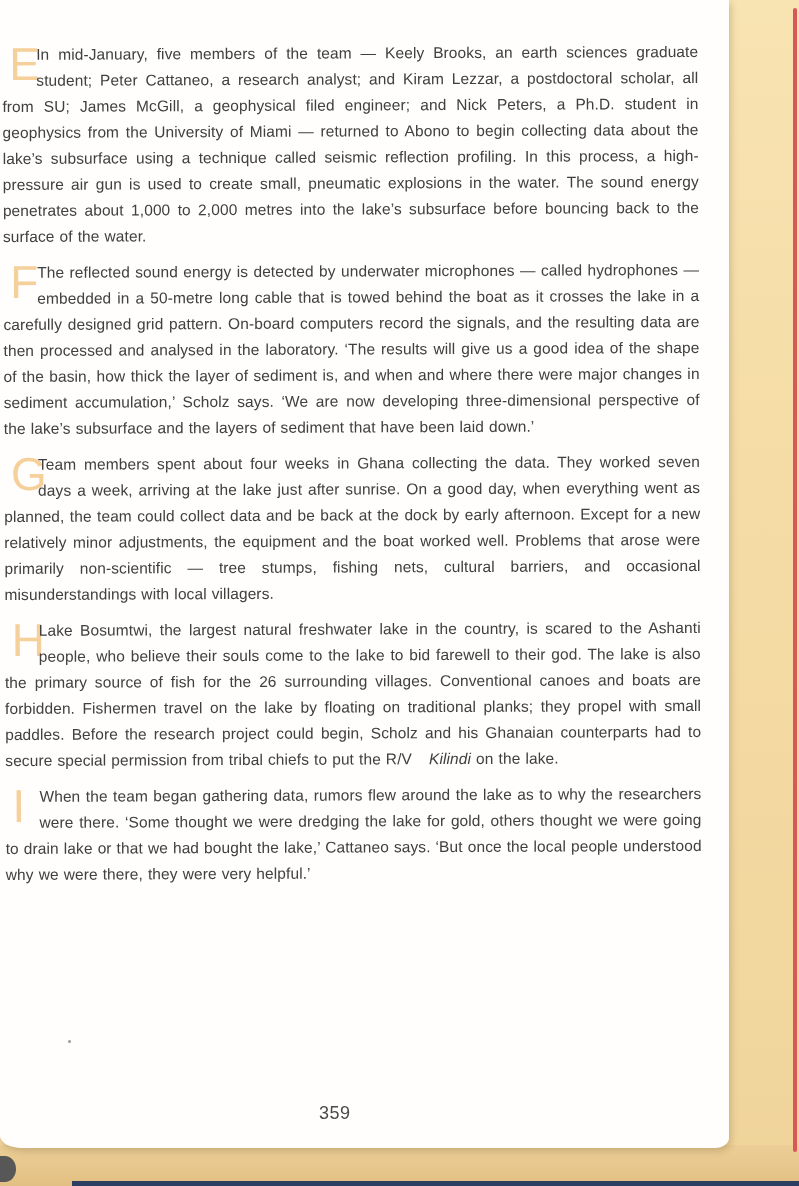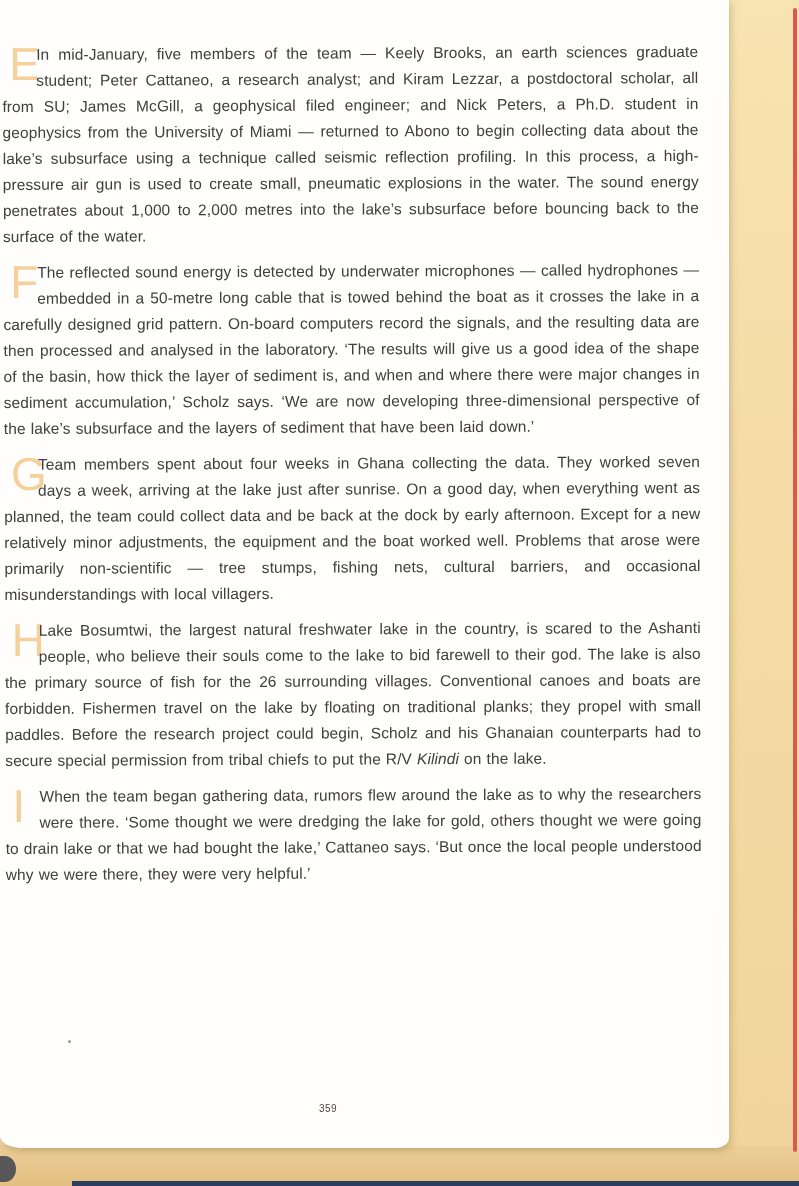--- a/index.html
+++ b/index.html
@@ -68,24 +68,24 @@
   .cap {
     float: left;
     width: 34px; height: 52px;
     padding-left: 7px;
     box-sizing: border-box;
     font-size: 46px;
     line-height: 44px;
     font-weight: 400;
     color: #f5d09a;
   }
-  .ptext i { font-style: italic; }
+  .ptext i { font-style: italic; margin-left: 12px; }
   .page-number {
     position: absolute; left: 319px; top: 1103px;
-    font-size: 10px; color: #4a4a4a; letter-spacing: 0.5px;
+    font-size: 18px; color: #4a4a4a; letter-spacing: 0.5px;
   }
 </style>
 </head>
 <body>
 
 <div class="scan">
   <div class="edge-right"></div>
   <div class="edge-bottom"></div>
   <div class="navy-strip"></div>
   <div class="corner-blob"></div>

